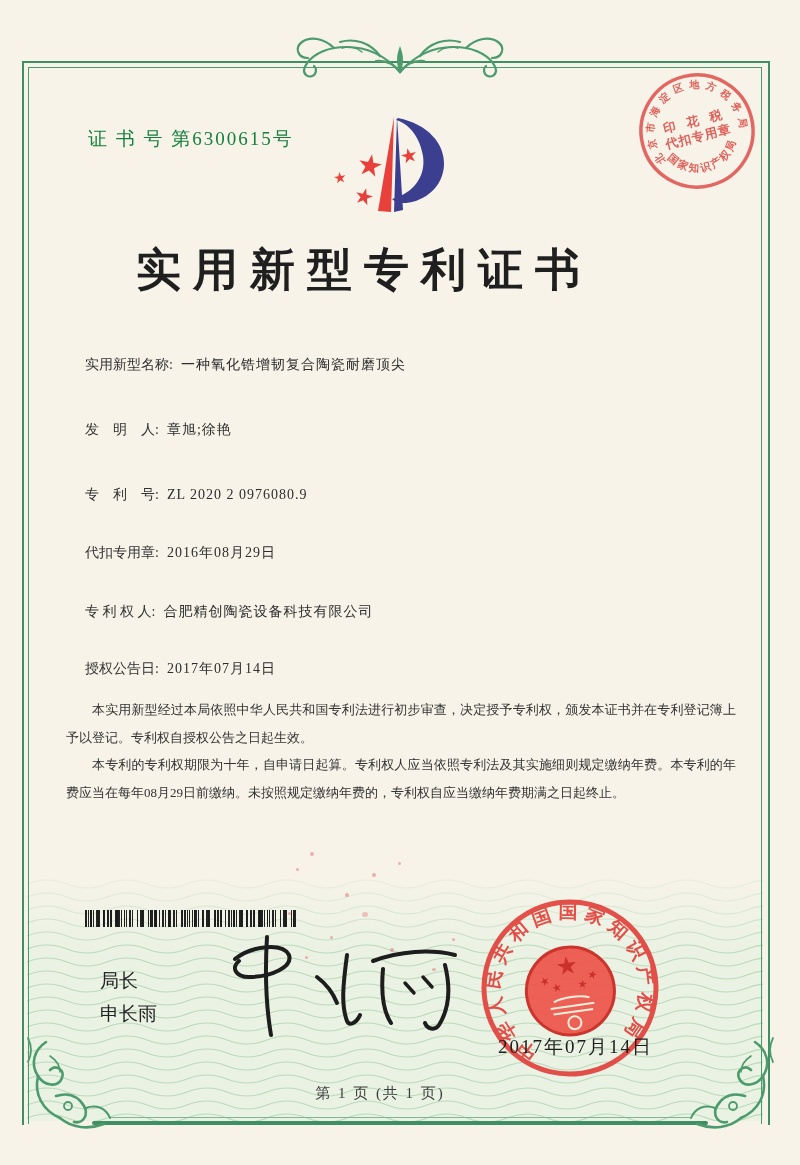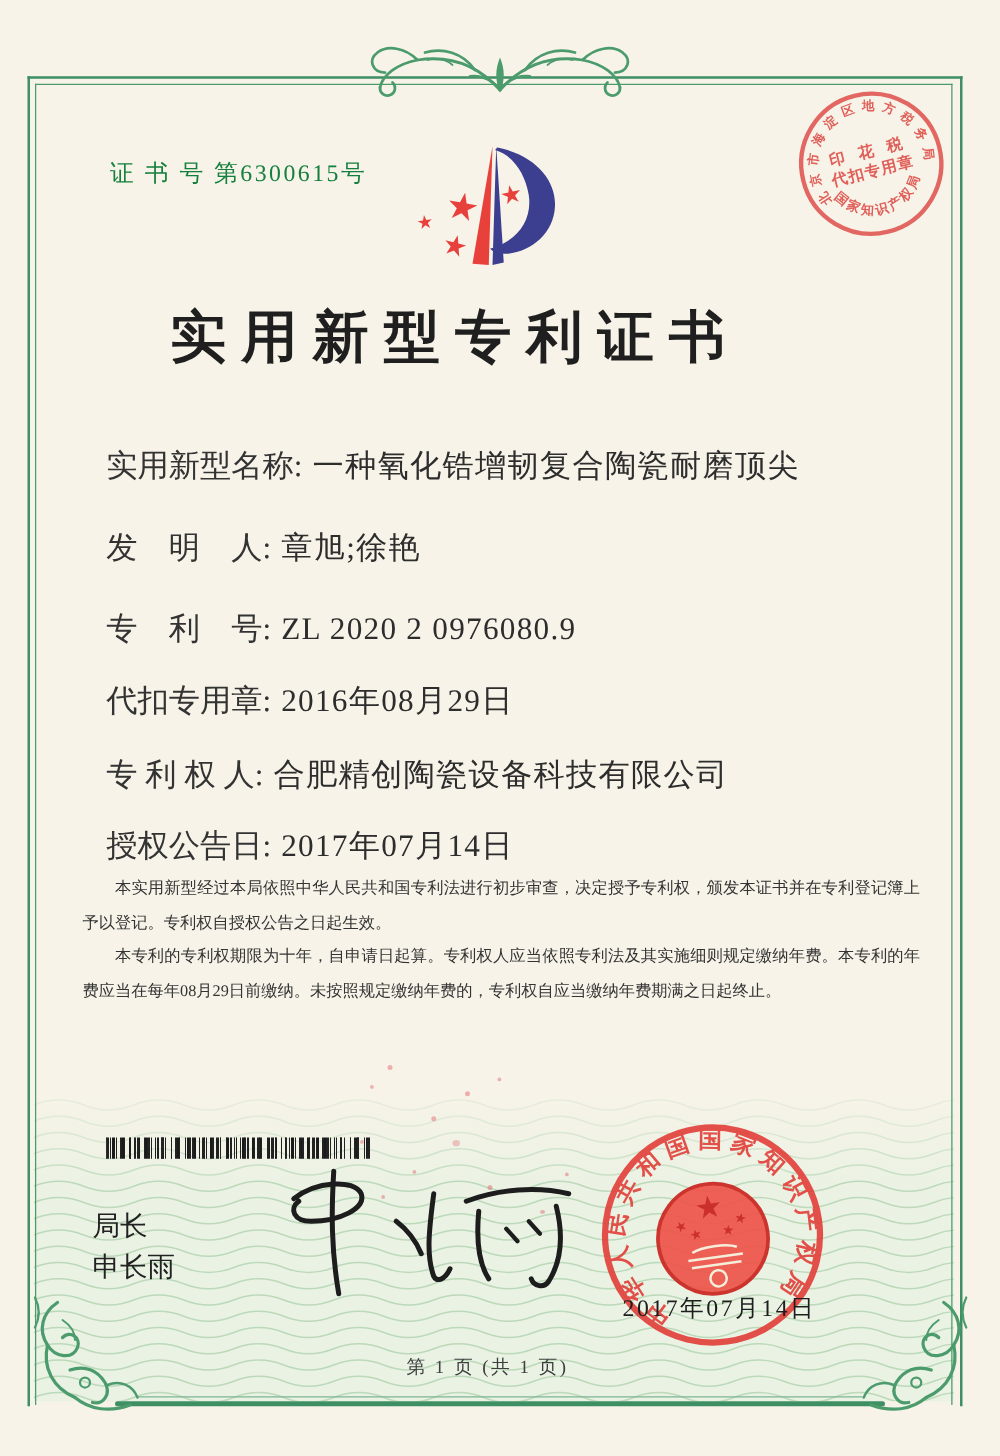--- a/index.html
+++ b/index.html
@@ -17,42 +17,42 @@
   .bottom-line2{left:110px;top:1117px;width:580px;height:1px;background:#7fb594;}
   
   .waves{left:27px;top:876px;width:736px;height:245px;z-index:0;
     background:linear-gradient(180deg, rgba(233,242,227,0) 0px, rgba(233,242,227,.85) 70px, #e9f2e3 160px);}
   .waves svg{position:absolute;left:0;top:0;}
   
   .certno{left:88px;top:126px;font-size:19px;letter-spacing:2px;color:#15803d;}
   
   .title{left:0;top:240px;width:728px;text-align:center;font-size:45px;font-weight:bold;letter-spacing:12px;color:#1f1f1f;}
   
-  .field{left:85px;width:660px;font-size:25px;white-space:nowrap;}
+  .field{left:85px;width:660px;font-size:14px;white-space:nowrap;}
   .field .lab{color:#333;}
   .field .val{color:#2d2d2d;letter-spacing:1px;margin-left:8px;}
   .f0{top:356px}.f1{top:421px}.f2{top:486px}.f3{top:544px}.f4{top:603px}.f5{top:660px}
   
   .paras{left:66px;top:696px;width:670px;font-size:13px;line-height:27.5px;color:#333;text-align:justify;}
   .paras p{margin:0;text-indent:2em;}
   
   .barcode{left:85px;top:910px;width:211px;height:17px;z-index:2;
     background:
       repeating-linear-gradient(90deg,#222 0 2px,rgba(0,0,0,0) 2px 3px,#222 3px 4px,rgba(0,0,0,0) 4px 8px,#222 8px 9px,rgba(0,0,0,0) 9px 11px),
       repeating-linear-gradient(90deg,#1a1a1a 0 1px,rgba(0,0,0,0) 1px 5px,#1a1a1a 5px 7px,rgba(0,0,0,0) 7px 13px);}
   
-  .signer{left:74px;top:964px;font-size:22px;color:#222;z-index:2;line-height:33px;}
+  .signer{left:100px;top:964px;font-size:19px;color:#222;z-index:2;line-height:33px;}
   .sig-svg{left:205px;top:925px;z-index:2;}
   
   .seal{left:468px;top:886px;z-index:3;}
   .seal-date{left:498px;top:1034px;font-size:19px;letter-spacing:2px;color:#1d1d1d;z-index:4;}
   
   .stamp{left:634px;top:68px;z-index:3;transform:rotate(-14deg);}
   
-  .footer{left:16px;top:1084px;width:748px;text-align:center;font-size:15px;letter-spacing:2px;color:#3d3d3d;z-index:2;}
+  .footer{left:6px;top:1084px;width:748px;text-align:center;font-size:15px;letter-spacing:2px;color:#3d3d3d;z-index:2;}
   
   .logo{left:326px;top:108px;}
   
   .orn-top{left:268px;top:30px;}
   .orn-bl{left:20px;top:1036px;transform:scaleX(-1);}
   .orn-br{left:685px;top:1036px;}
   
   .spk{position:absolute;border-radius:50%;background:rgba(224,80,92,.42);z-index:2;}
   text{font-family:"Liberation Serif","DejaVu Serif",serif;}
 </style>

